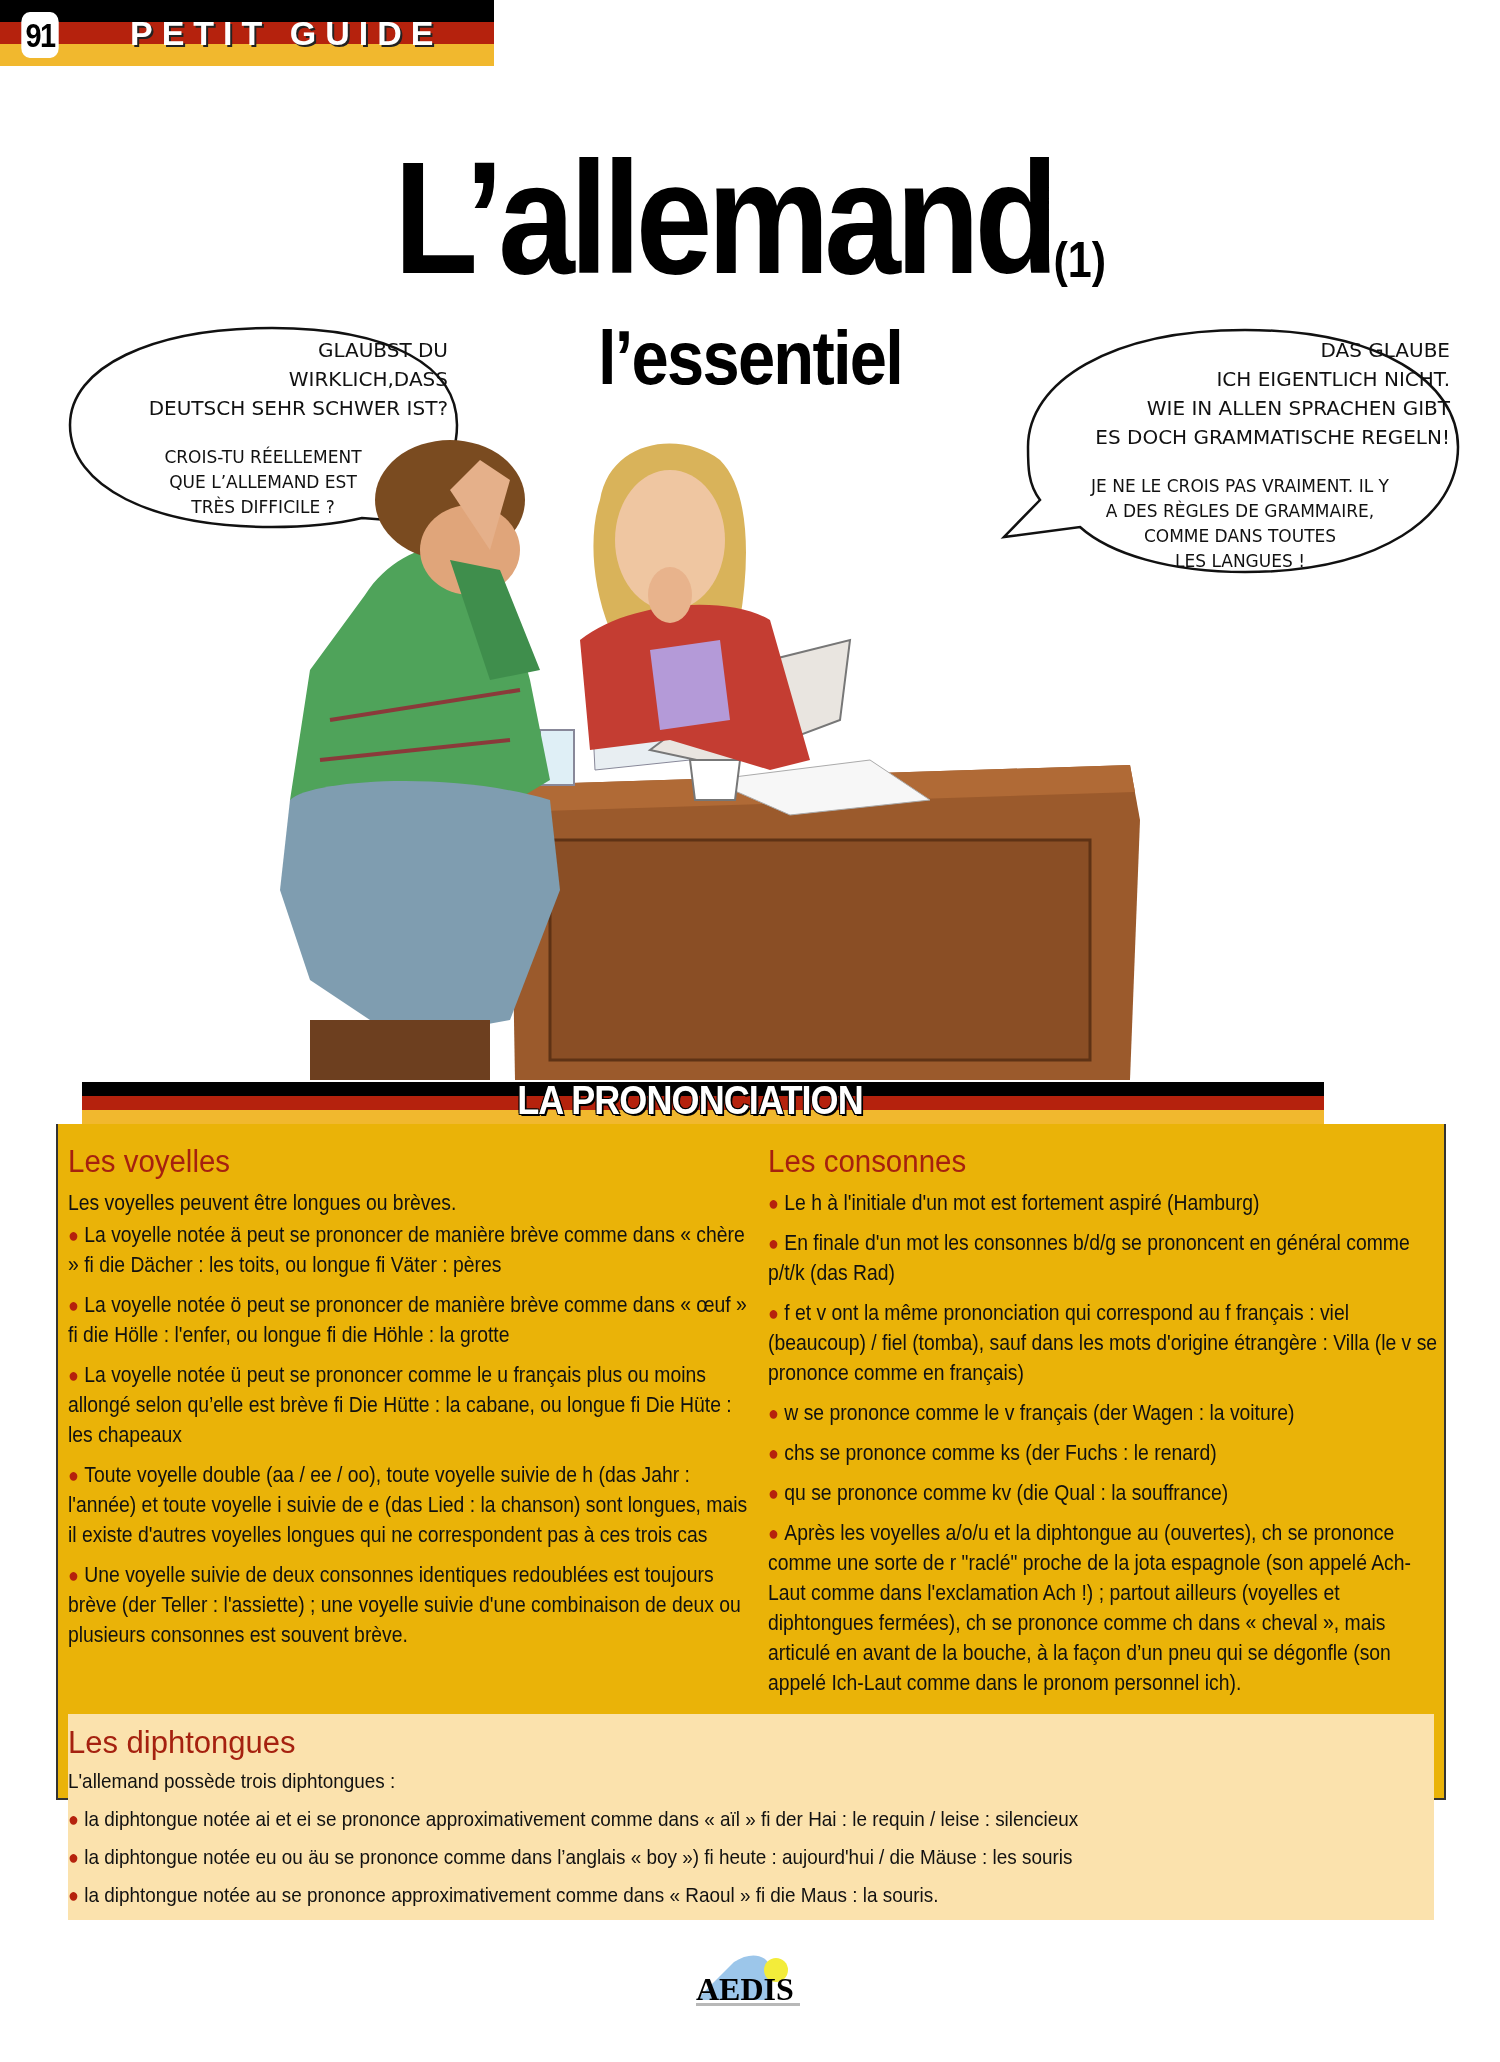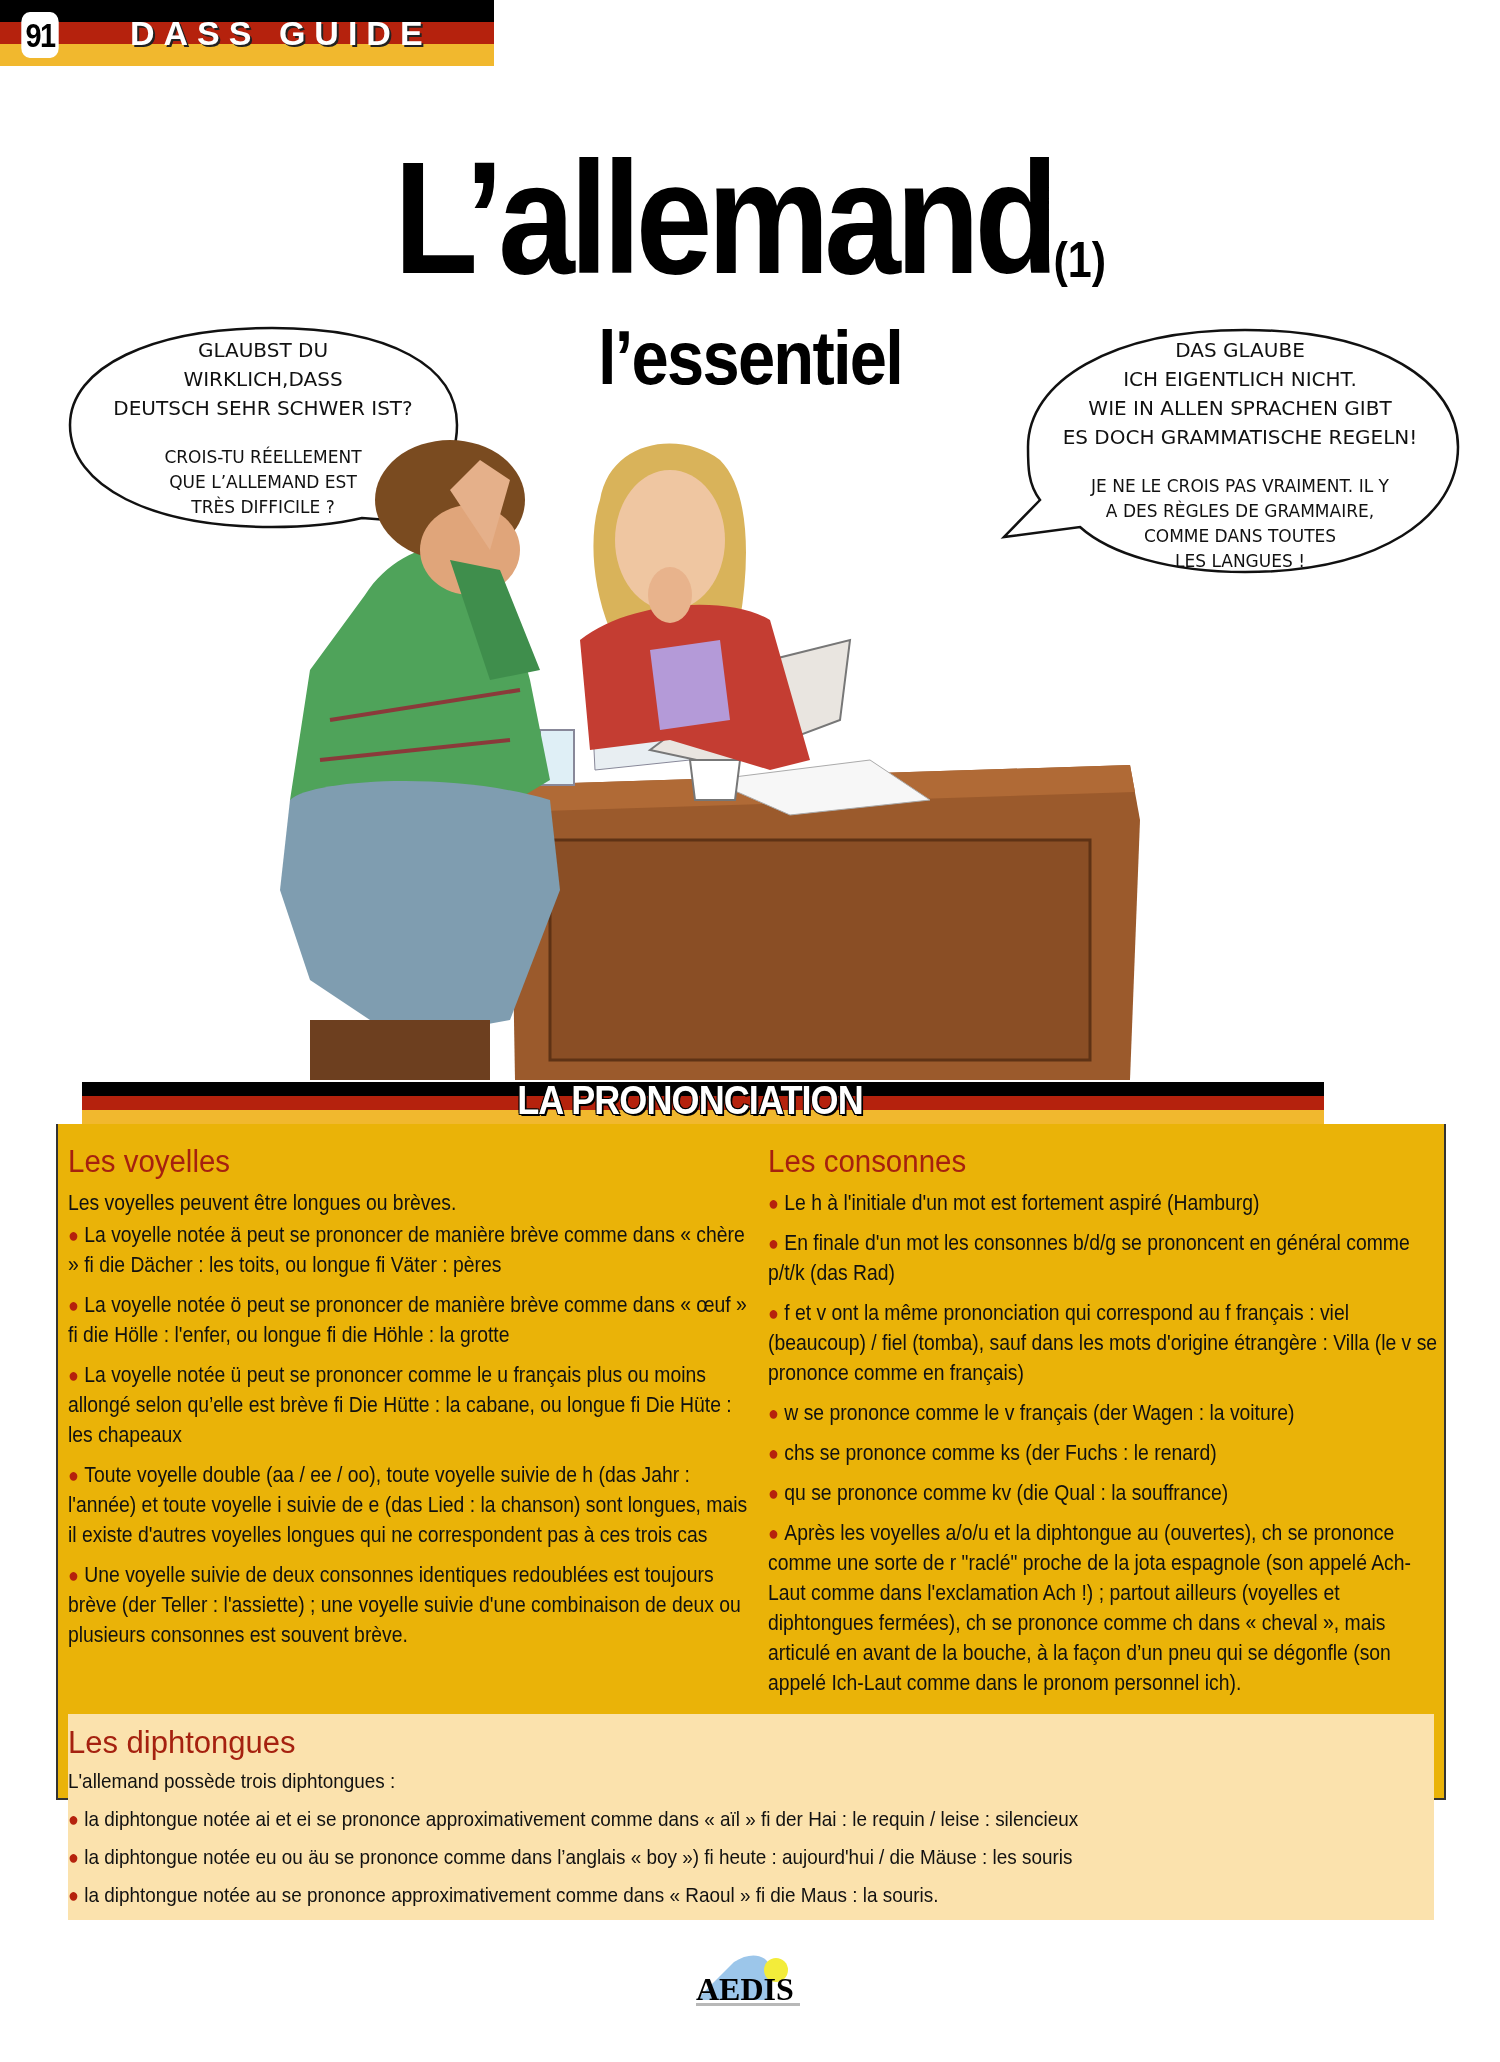--- a/index.html
+++ b/index.html
@@ -34,21 +34,21 @@
     font-weight: bold; font-size: 76px; line-height: 80px; color: #000; letter-spacing: -2px;
     transform: scaleX(0.88);
   }
   
   .bubble { position: absolute; }
   .bubble svg { position: absolute; left: 0; top: 0; }
   .bubble .txt {
     position: absolute; text-align: center; font-family: "DejaVu Sans", sans-serif;
     color: #111; text-transform: uppercase;
   }
-  .bubble .de { font-size: 20px; line-height: 29px; }
+  .bubble .de { font-size: 20px; line-height: 29px; text-align: right; }
   .bubble .fr { font-size: 17px; line-height: 25px; margin-top: 22px; }
   
   .illustration { position: absolute; left: 250px; top: 420px; width: 900px; height: 660px; }
   
   .section-band { position: absolute; left: 56px; top: 1082px; width: 1268px; height: 42px; padding-left: 26px; }
   .section-band .s1 { height: 14px; background: #000; }
   .section-band .s2 { height: 14px; background: #b5220d; }
   .section-band .s3 { height: 14px; background: #f1b82e; }
   .section-title {
     position: absolute; left: 0; width: 100%; top: -4px; text-align: center;
@@ -80,21 +80,21 @@
   .logo { position: absolute; left: 694px; top: 1950px; width: 110px; height: 60px; text-align: right; }
 </style>
 </head>
 <body>
 
 <div class="top-band">
   <div class="s1"></div>
     <div class="s2"></div>
     <div class="s3"></div>
   <div class="page-num">91</div>
-  <div class="series-title">DASS GUIDE</div>
+  <div class="series-title">PETIT GUIDE</div>
 </div>
 
 <div class="main-title">
   <span>L’allemand</span><span class="vol">(1)</span>
 </div>
 <div class="subtitle">l’essentiel</div>
 
 <div class="bubble" style="left:62px; top:322px; width:420px; height:210px;">
   <svg width="420" height="210">
     <path d="M210,6 C330,6 395,45 395,103 C395,145 368,172 330,186 L418,205 L300,196 C270,203 240,205 210,205 C90,205 8,165 8,103 C8,45 90,6 210,6 Z" fill="#fff" stroke="#111" stroke-width="2.5"></path>

